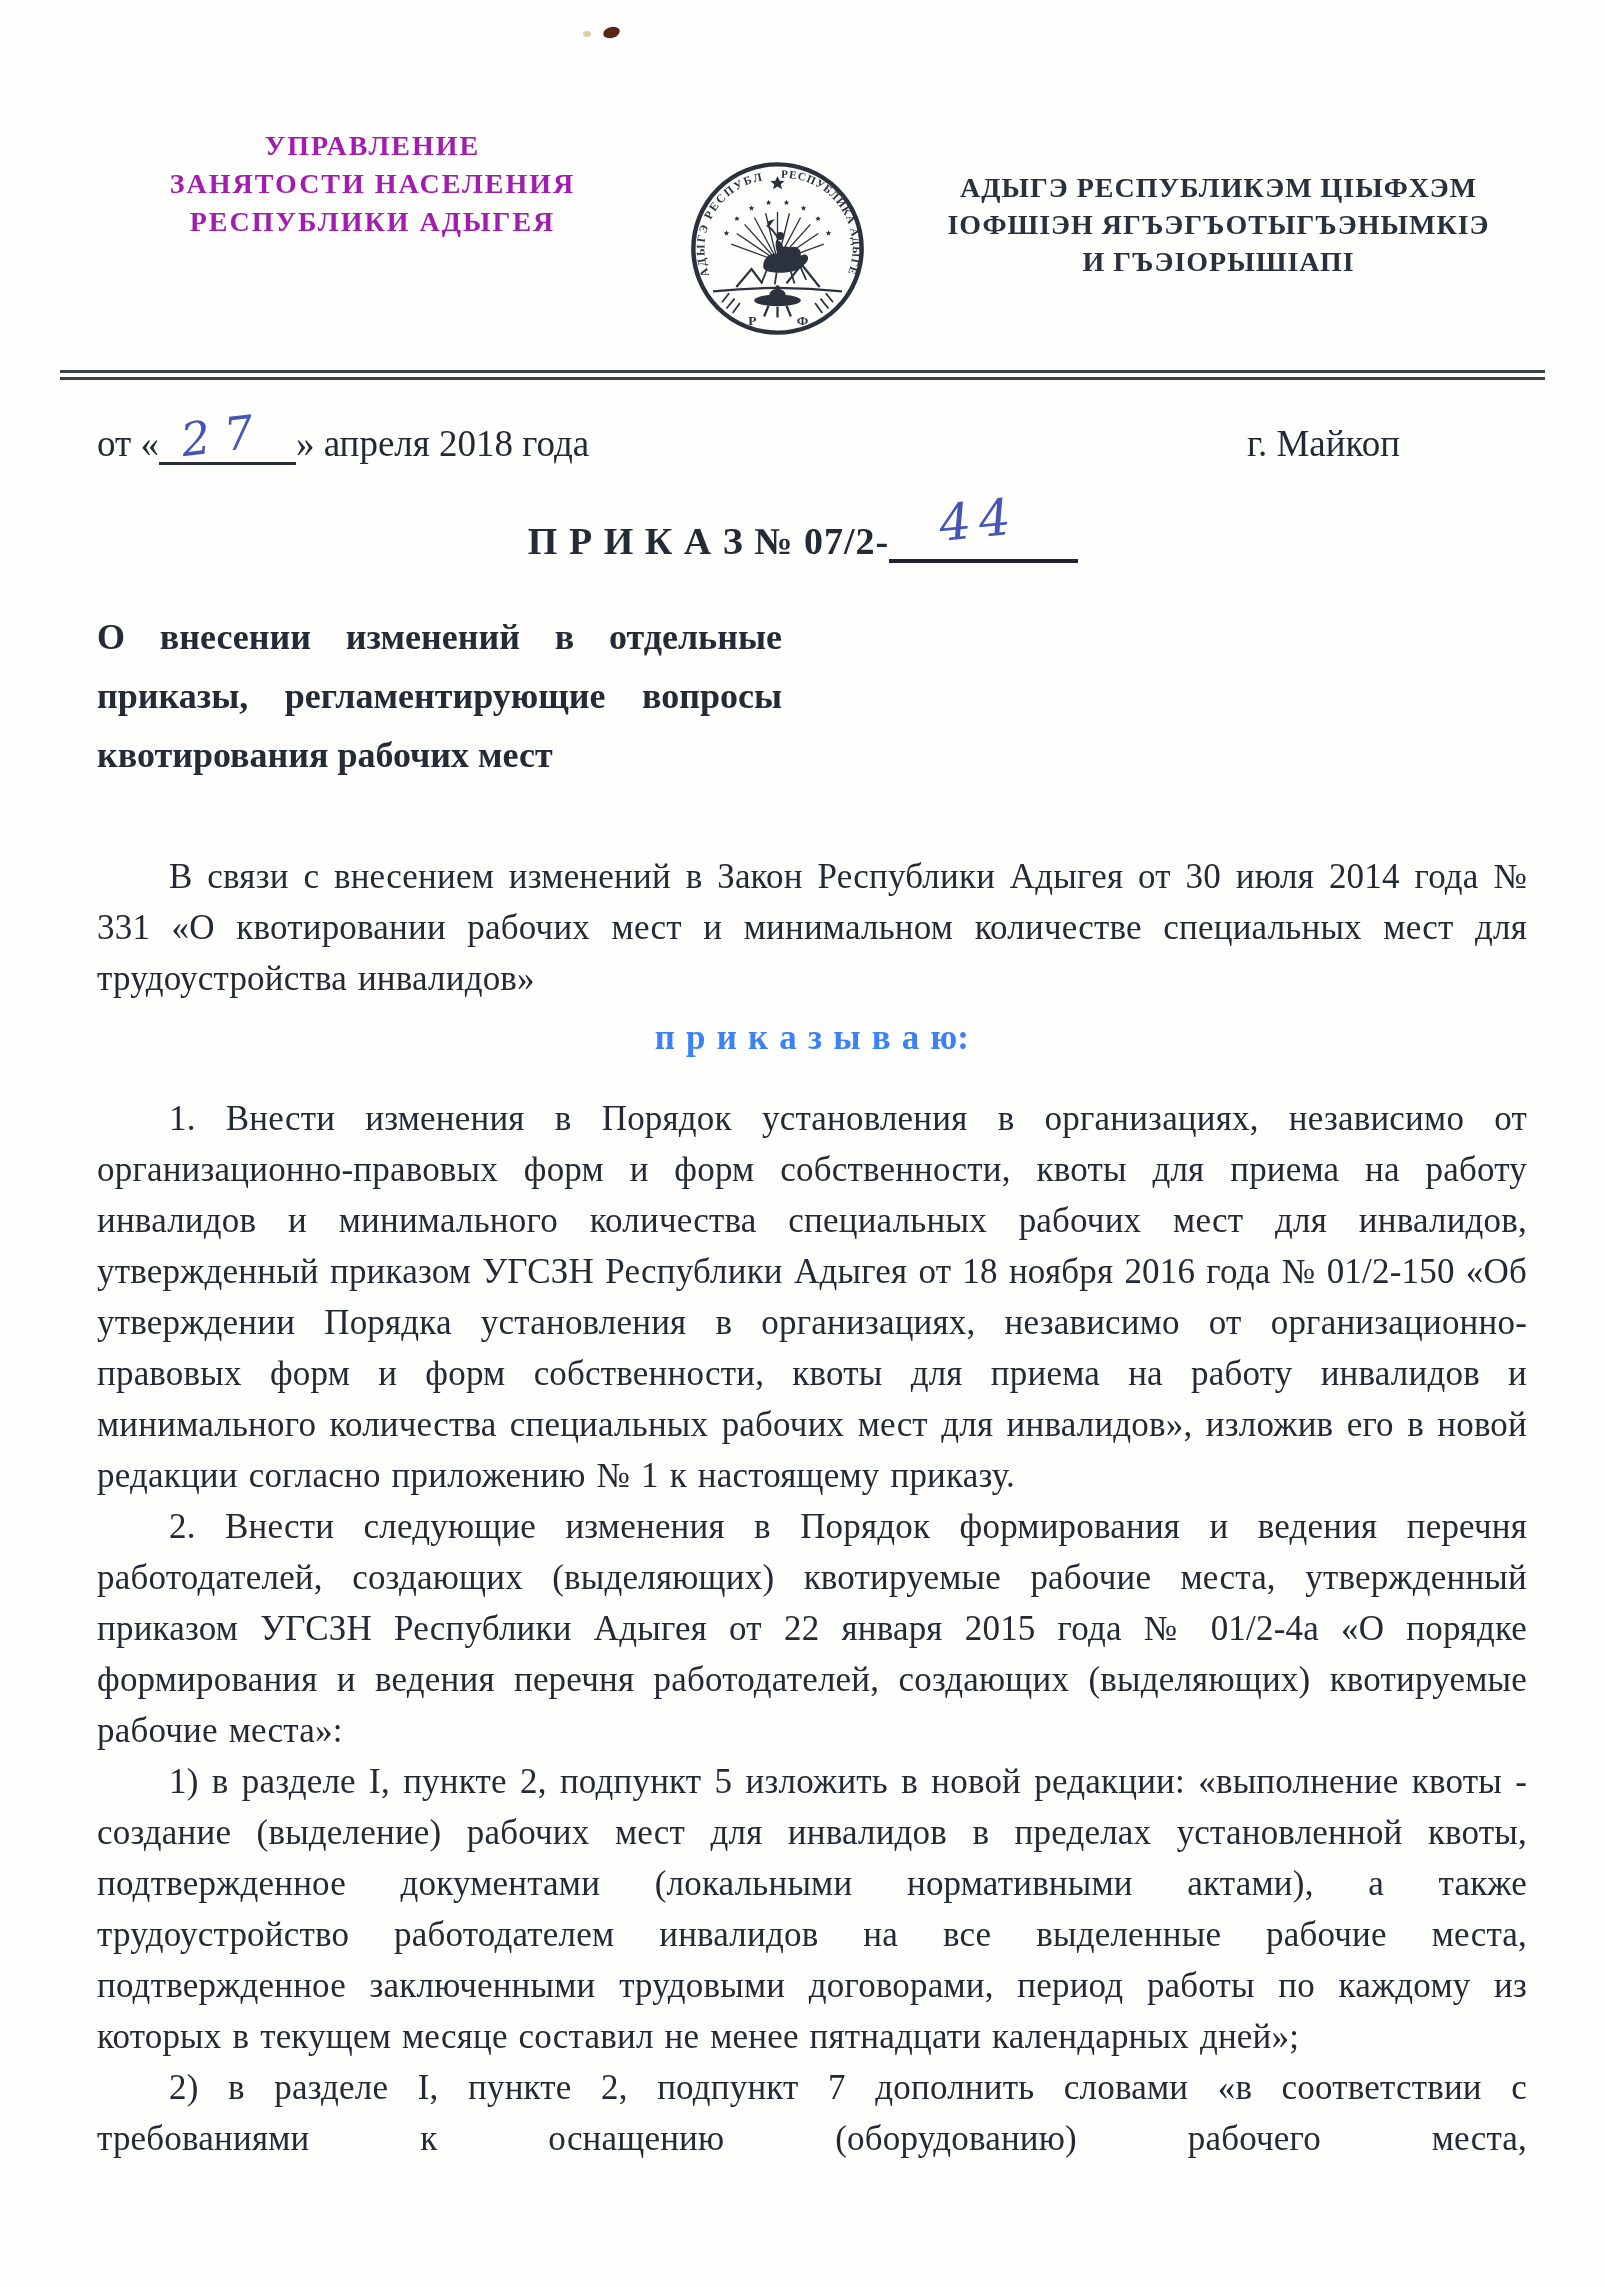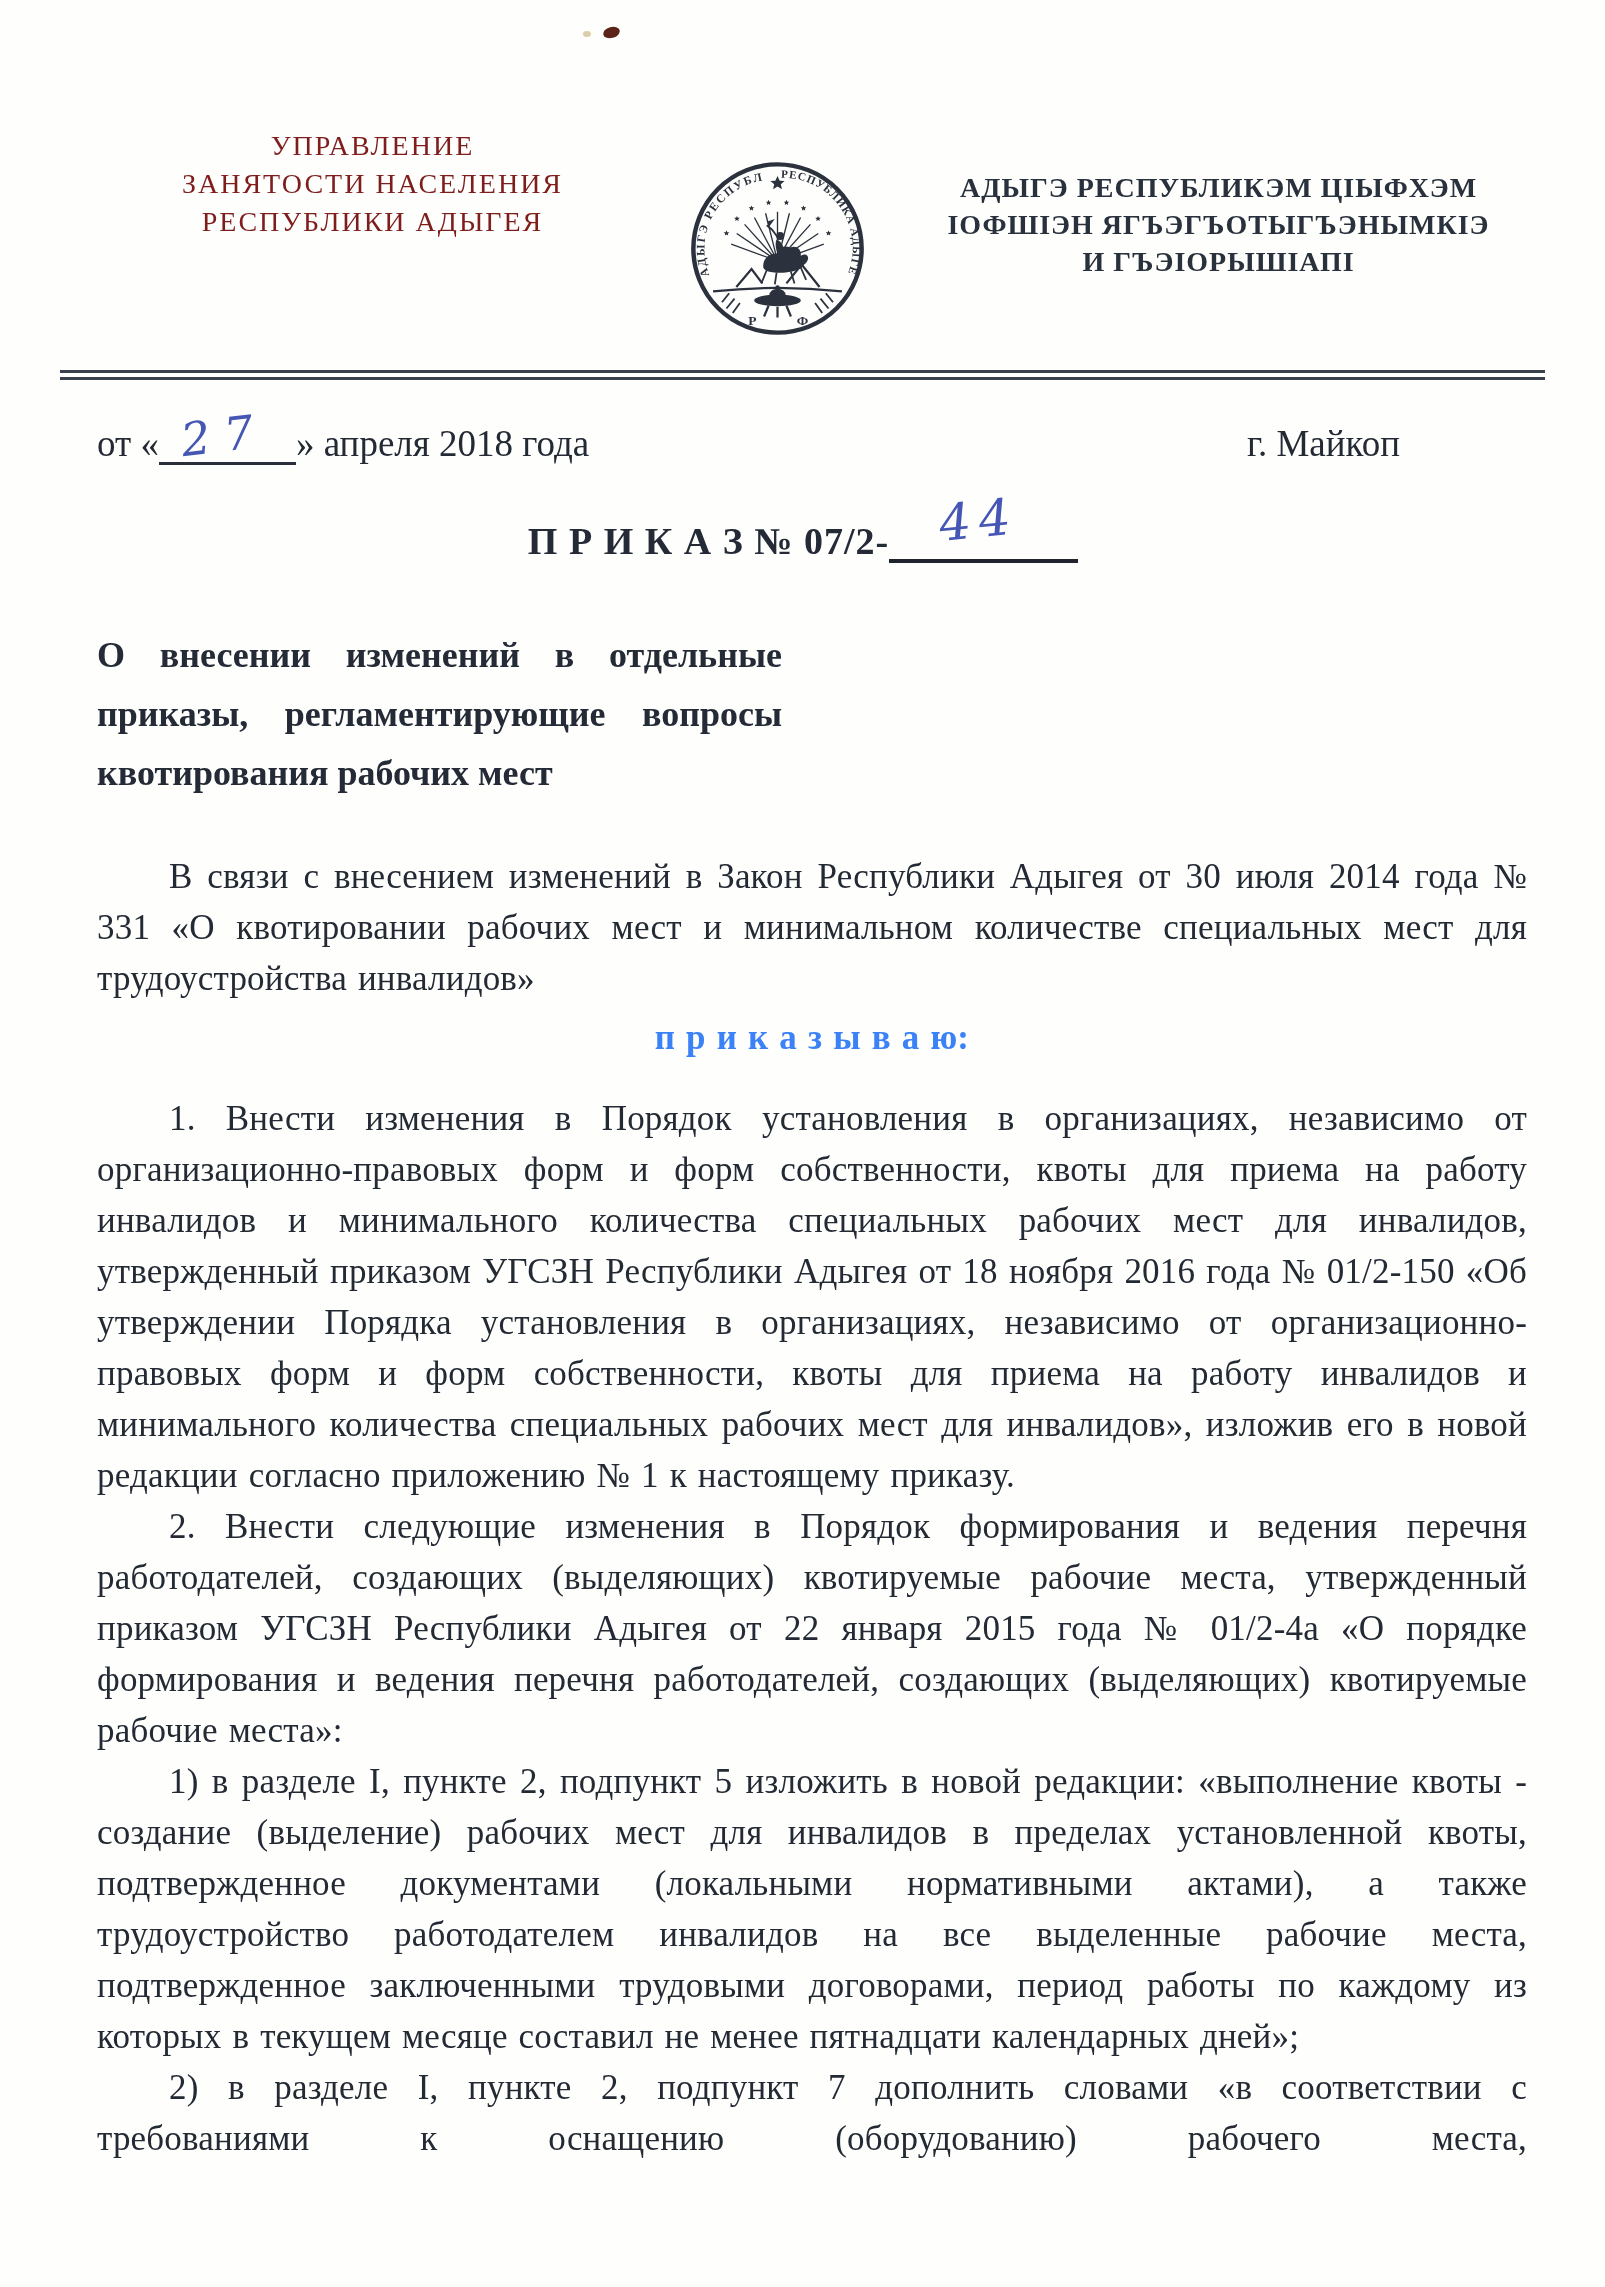--- a/index.html
+++ b/index.html
@@ -16,22 +16,22 @@
     position:absolute; left:603px; top:27px; width:17px; height:11px;
     background:#5c2418; border-radius:50%; transform:rotate(-15deg);
   }
   .dot2 {
     position:absolute; left:583px; top:31px; width:8px; height:6px;
     background:#dccdab; border-radius:50%;
   }
   
   .org-left {
     position:absolute; left:114px; top:127px; width:517px;
-    text-align:center; font-weight:normal; font-size:28px; line-height:38px;
-    letter-spacing:2px; color:#7f1d1d;
+    text-align:center; font-weight:bold; font-size:28px; line-height:38px;
+    letter-spacing:2px; color:#a21caf;
   }
   .emblem { position:absolute; left:688px; top:159px; }
   .org-right {
     position:absolute; left:925px; top:169px; width:587px;
     text-align:center; font-weight:bold; font-size:28px; line-height:37px;
     letter-spacing:1px; color:#29313d;
   }
   .rule {
     position:absolute; left:60px; top:370px; width:1485px; height:4px;
     border-top:3px solid #39414d; border-bottom:3px solid #39414d;
@@ -63,21 +63,21 @@
   .blank-num {
     display:inline-block; width:189px; border-bottom:4px solid #1f242e;
     position:relative; height:44px; vertical-align:bottom;
   }
   .hand-num {
     position:absolute; left:50px; top:-24px; font-size:50px;
     letter-spacing:8px; transform:rotate(-6deg); font-weight:normal;
   }
   
   .subject {
-    position:absolute; left:97px; top:626px; width:685px;
+    position:absolute; left:97px; top:608px; width:685px;
     font-weight:bold; font-size:36px; line-height:59px; color:#242b36;
   }
   .subject-line { text-align:justify; text-align-last:justify; }
   .subject-line:last-child { text-align-last:left; }
   
   .bodytext {
     position:absolute; left:97px; top:851px; width:1430px;
     font-size:35px; line-height:51px; text-align:justify;
     word-spacing:2px; letter-spacing:0.2px;
   }

